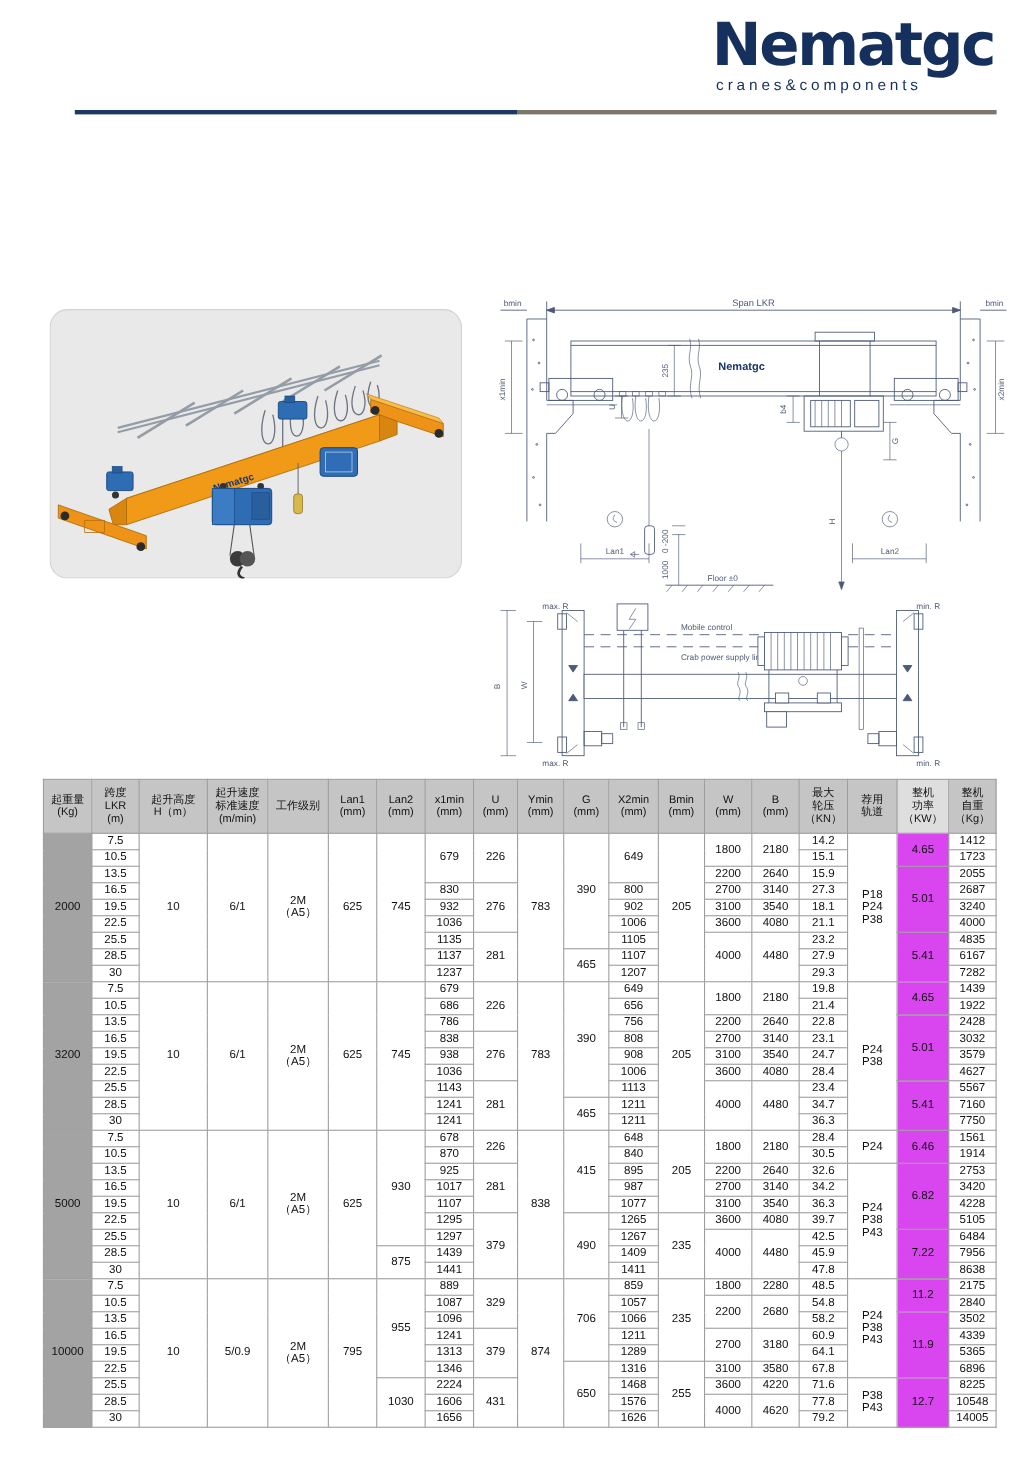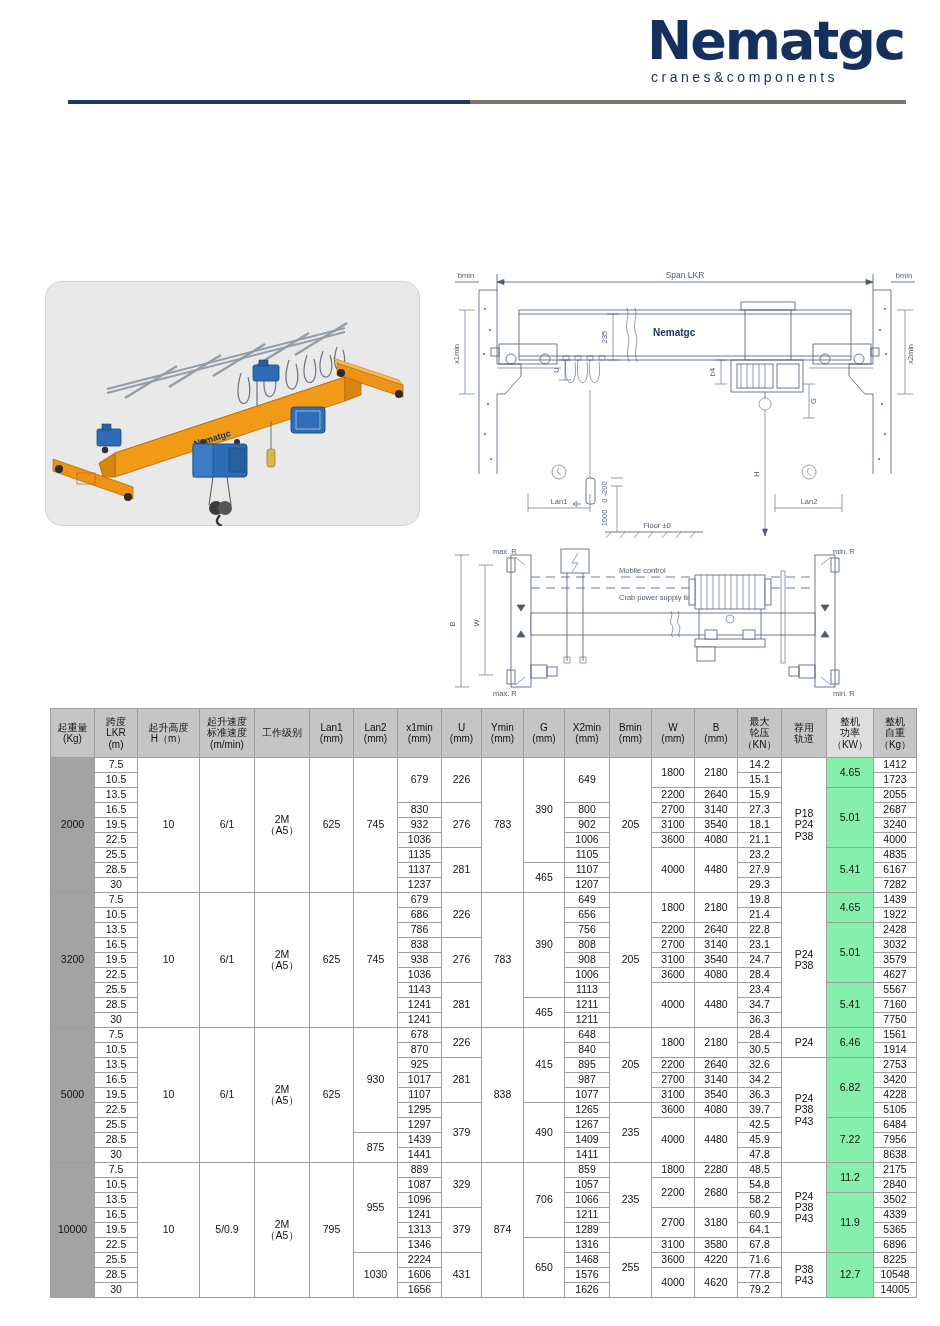--- a/index.html
+++ b/index.html
@@ -16,29 +16,29 @@
   .iso{position:absolute;left:45px;top:281px;}
   .fv{position:absolute;left:435px;top:264px;}
   .pv{position:absolute;left:435px;top:545px;}
   svg text{font-family:"Liberation Sans",sans-serif;}
   .dim{fill:#4d5a76;font-size:8.5px;}
   .dim-s{fill:#4d5a76;font-size:7.5px;}
   .ln{stroke:#4d5a76;stroke-width:0.8;fill:none;}
   .lnt{stroke:#4d5a76;stroke-width:0.6;fill:none;}
   .dash{stroke:#4d5a76;stroke-width:0.8;fill:none;stroke-dasharray:9 6;}
   
-  table.spec{position:absolute;left:50px;top:708px;width:866px;border-collapse:collapse;
+  table.spec{position:absolute;left:39px;top:708px;width:866px;border-collapse:collapse;
              table-layout:fixed;font-size:10.5px;}
   table.spec th{background:#c5c5c5;font-weight:normal;font-size:10px;line-height:1.15;
                 border:1px solid #9e9e9e;height:48px;padding:0 1px;text-align:center;}
   table.spec th.hl{background:#dedede;}
   table.spec td{border:1px solid #9e9e9e;text-align:center;height:14px;line-height:1.05;
                 padding:0;white-space:nowrap;background:#fff;}
   table.spec td.c-cap{background:#a3a3a3;}
-  table.spec td.c-power{background:#86efac;}
+  table.spec td.c-power{background:#d946ef;}
 </style>
 </head>
 <body>
 
 <div class="page">
 
   <div class="logo">
     <div class="wordmark">Nematgc</div>
     <div class="tagline">cranes&amp;components</div>
   </div>

